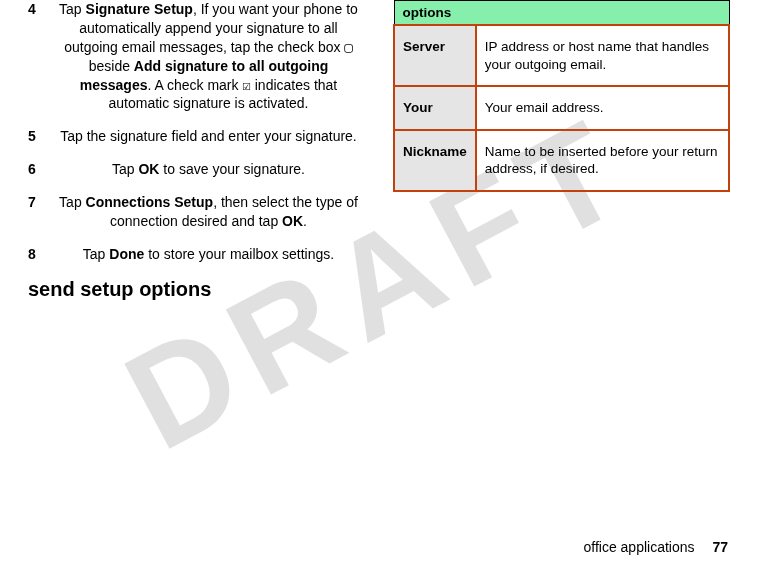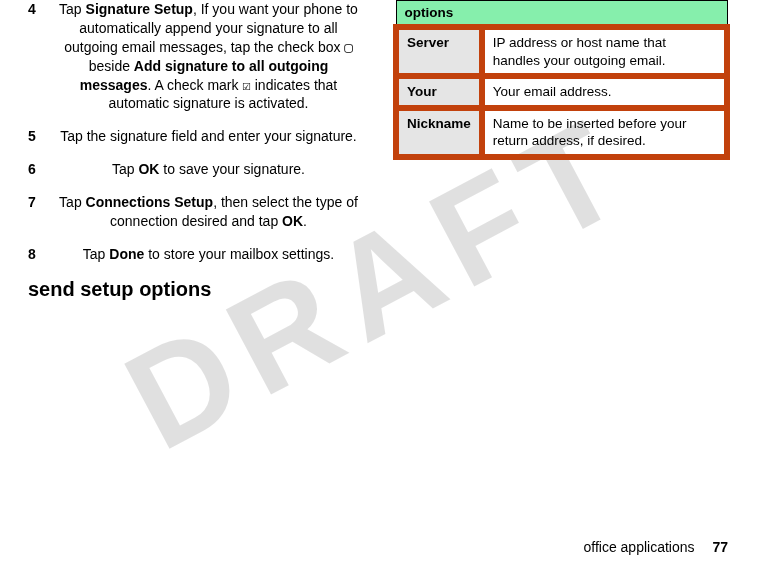--- a/index.html
+++ b/index.html
@@ -68,22 +68,22 @@
       font-size: 13.5px;
     }
     table.options th.opthead {
       text-align: left;
       border: 1px solid #000;
       padding: 4px 8px;
       font-weight: bold;
       background: #86efac;
     }
     table.options td {
-      border: 6px solid #c2410c;
-      padding: 4px 8px;
+      border: 2px solid #c2410c;
+      padding: 12px 8px;
       vertical-align: top;
       line-height: 1.3;
     }
     table.options td.optlabel {
       background: #e5e5e5;
       font-family: "Arial Narrow", Arial, sans-serif;
       font-weight: bold;
       width: 80px;
     }
     .footer {

